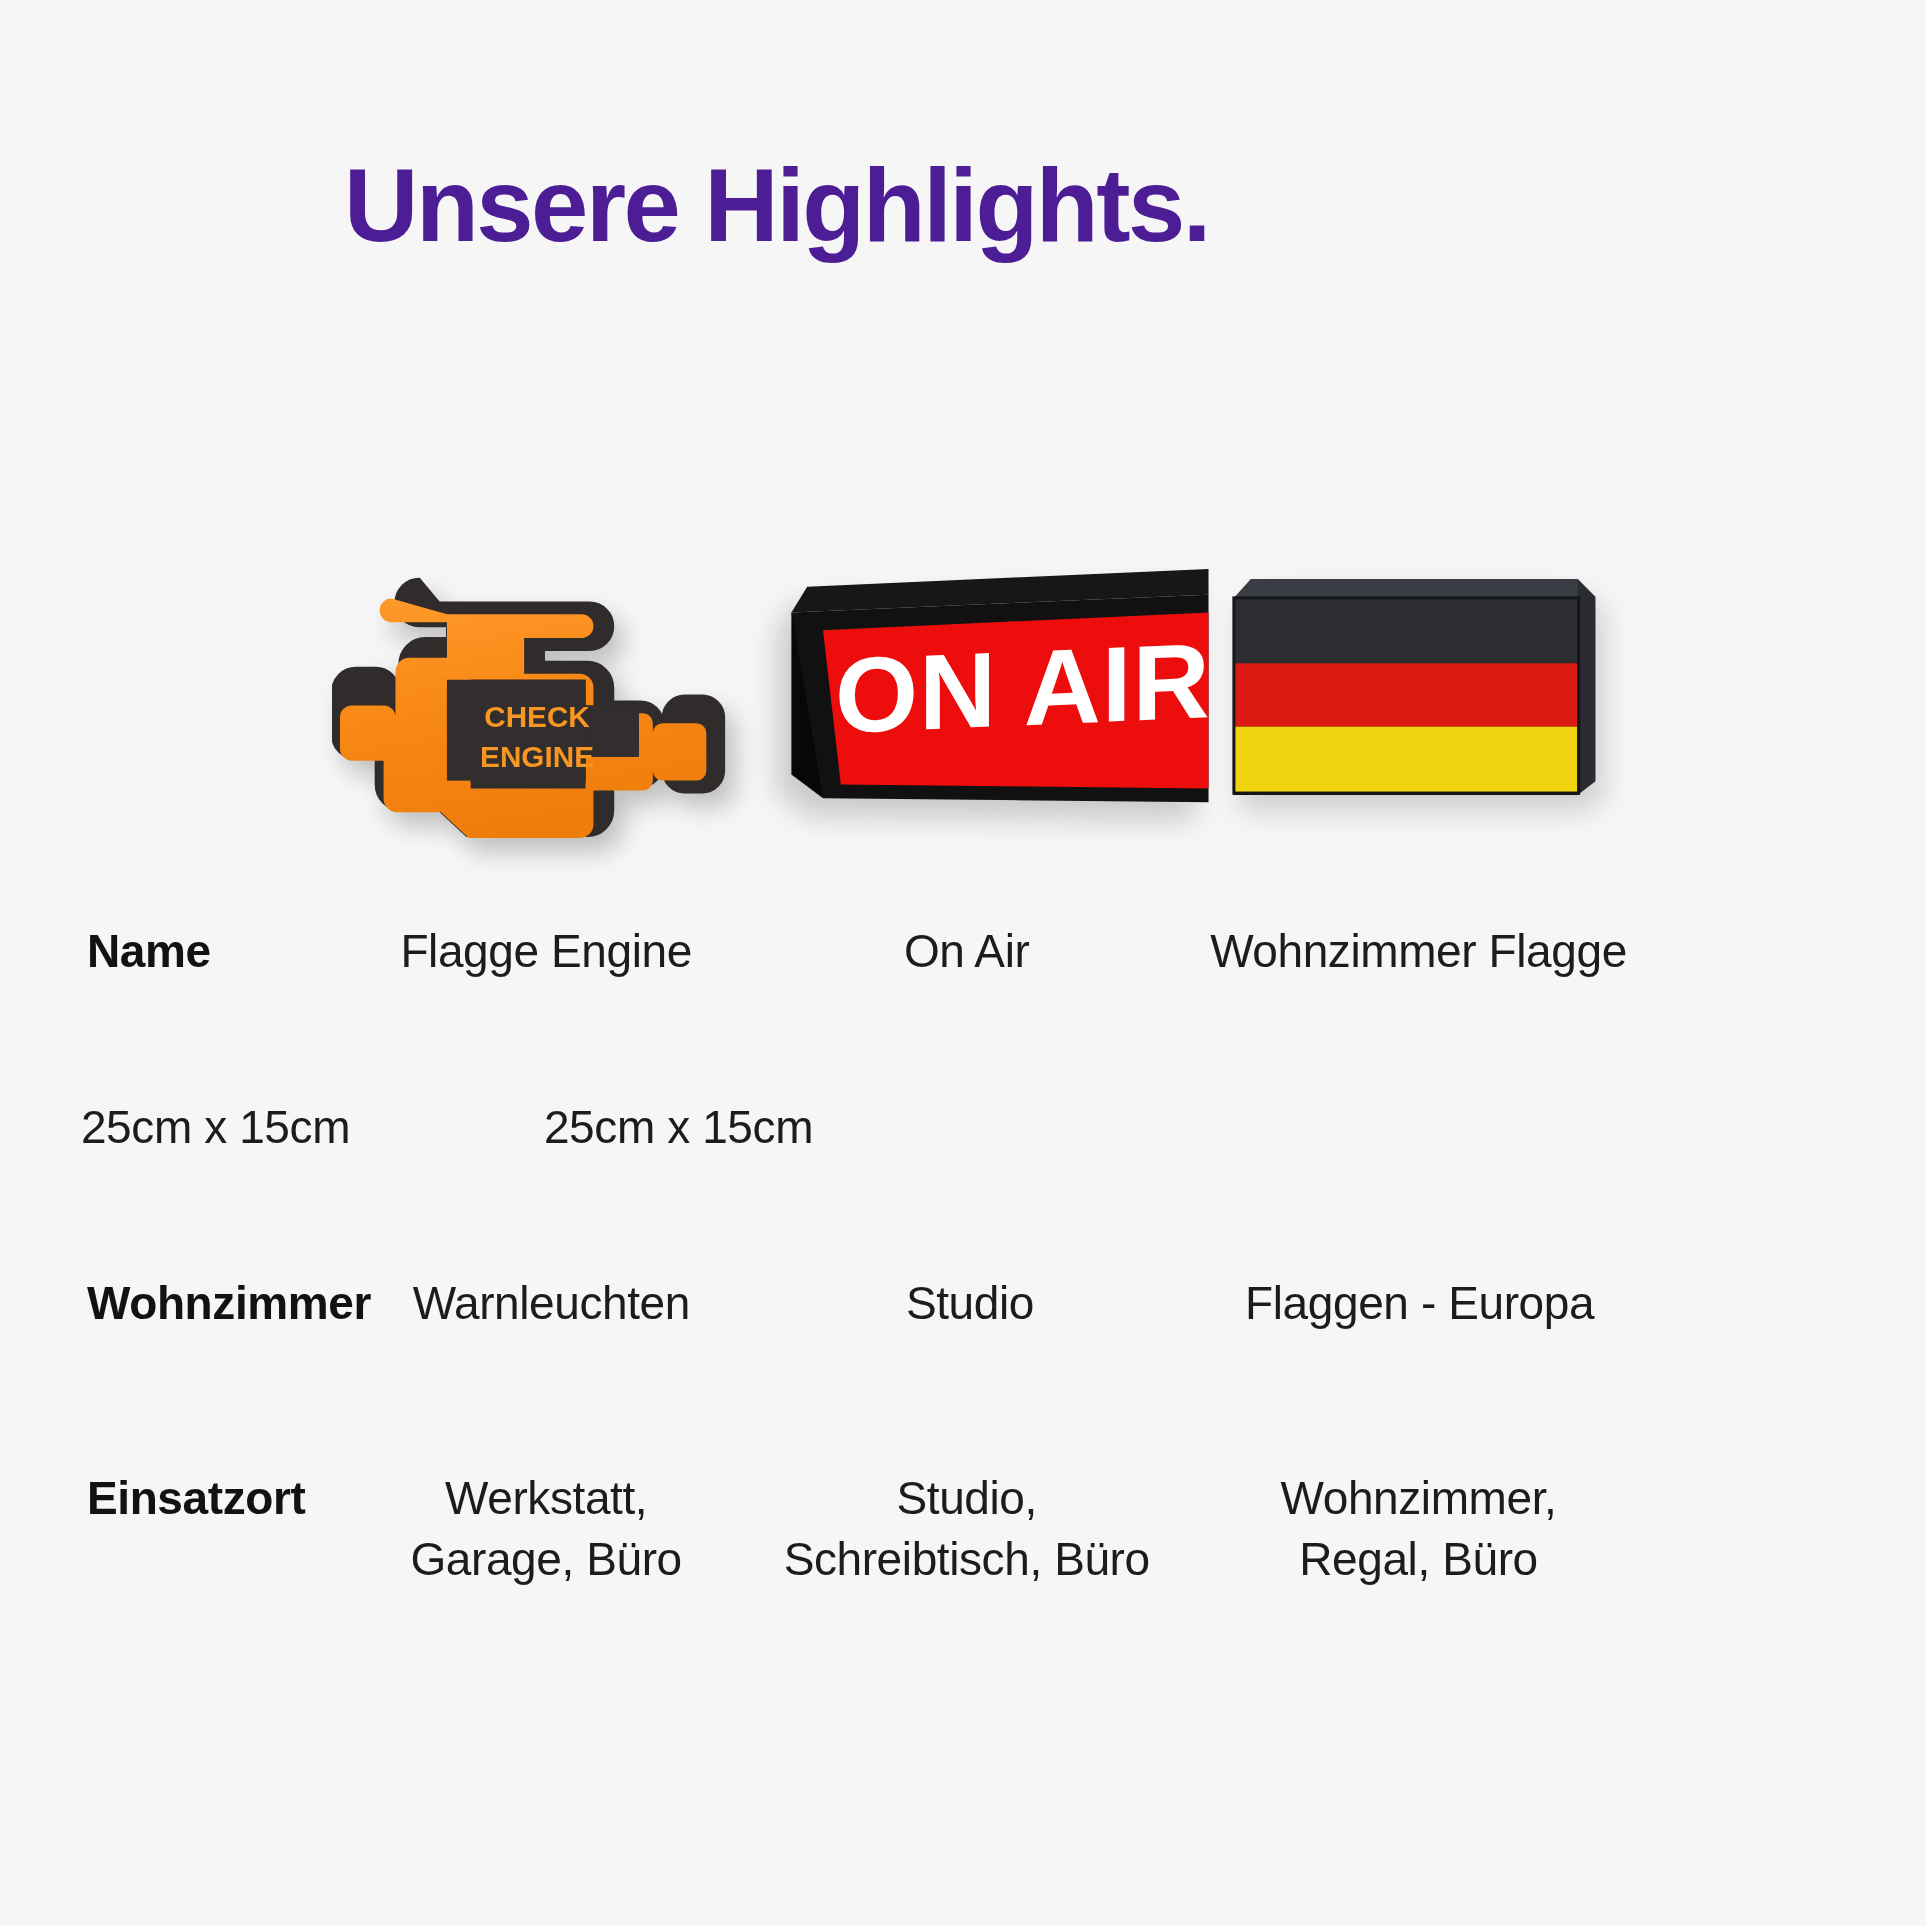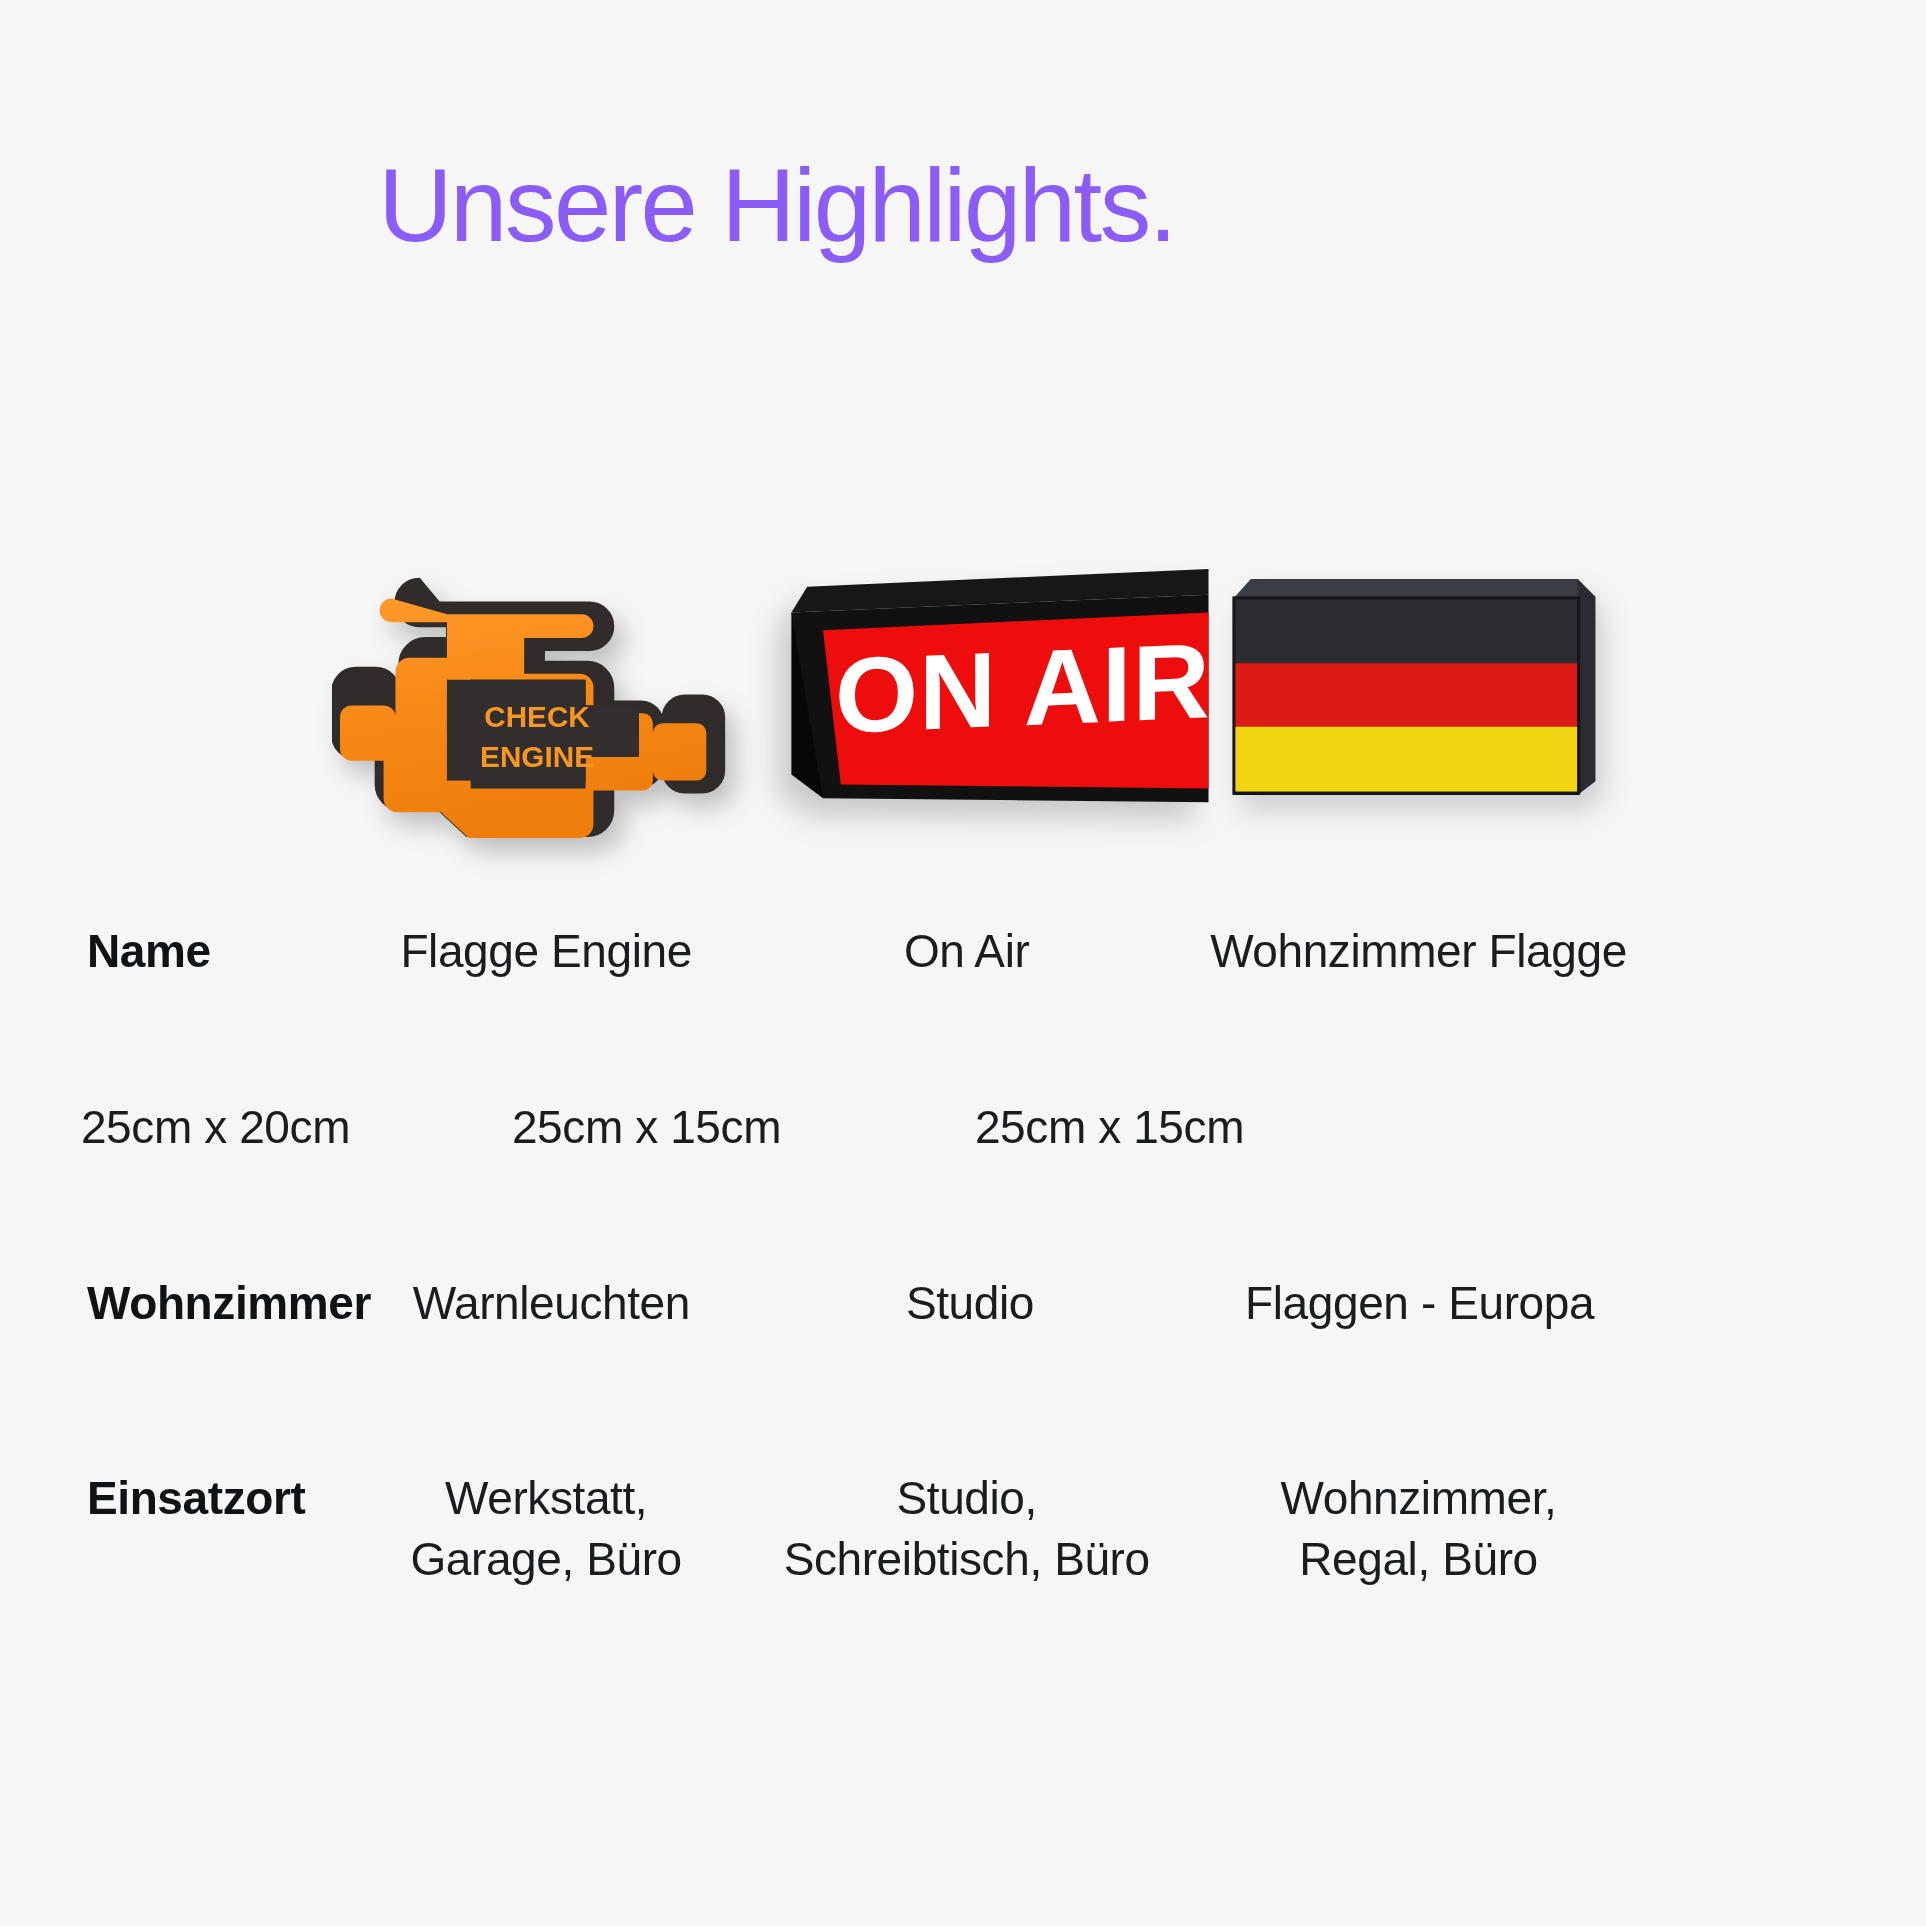--- a/index.html
+++ b/index.html
@@ -22,23 +22,23 @@
   }
 
   
   .title {
     position: absolute;
     left: 0;
     top: 149px;
     width: 1721px;
     text-align: center;
     font-size: 103px;
-    font-weight: 400;
+    font-weight: 700;
     letter-spacing: -2.5px;
-    color: #8b5cf6;
+    color: #4c1d95;
     line-height: 1.1;
     padding-right: 168px;
     box-sizing: border-box;
   }
 
   
   .products {
     position: absolute;
     left: 0;
     top: 535px;
@@ -222,21 +222,20 @@
   <div class="spec-table">
 
     <div class="spec-row row-name">
       <div class="label">Name</div>
       <div class="val v1">Flagge Engine</div>
       <div class="val v2">On Air</div>
       <div class="val v3">Wohnzimmer Flagge</div>
     </div>
 
     <div class="spec-row row-groesse">
-      <div class="val v1">25cm x 20cm</div>
       <div class="val v2">25cm x 15cm</div>
       <div class="val v3">25cm x 15cm</div>
     </div>
 
     <div class="spec-row row-kategorie">
       <div class="label">Wohnzimmer</div>
       <div class="val v1">Warnleuchten</div>
       <div class="val v2">Studio</div>
       <div class="val v3">Flaggen - Europa</div>
     </div>

